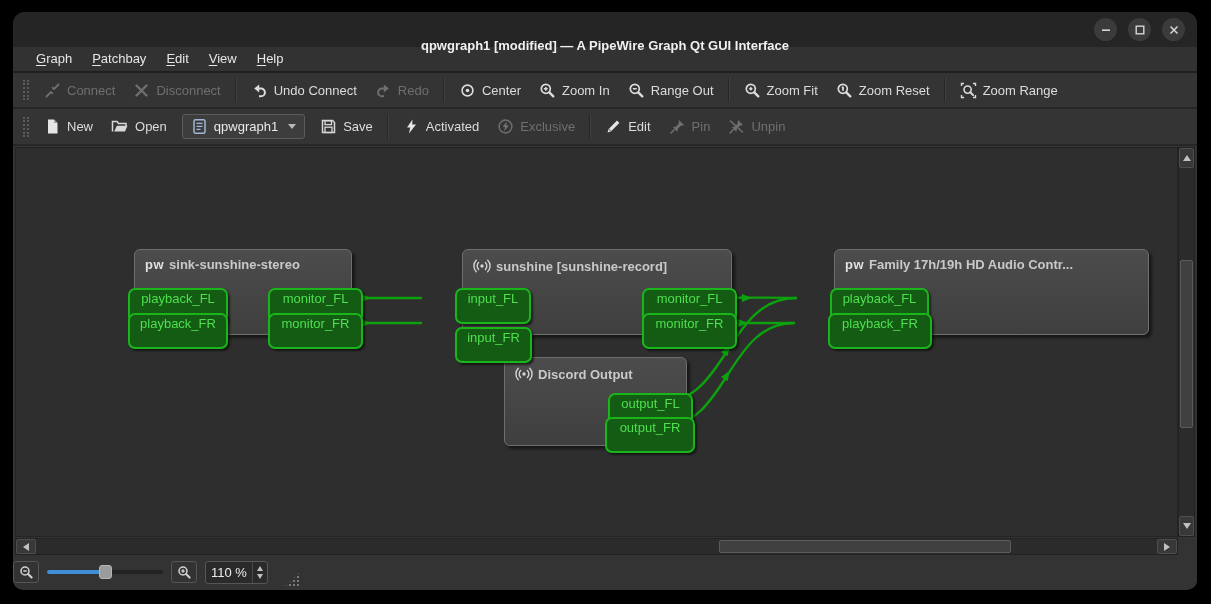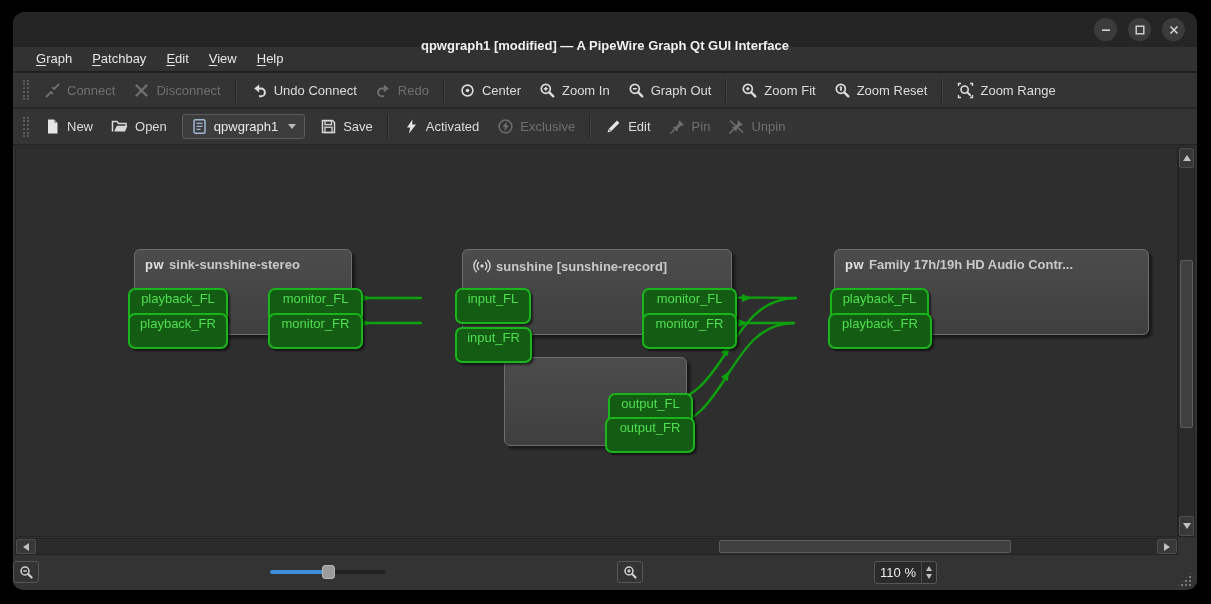--- a/index.html
+++ b/index.html
@@ -68,21 +68,21 @@
             display:flex; align-items:center; justify-content:center; }
   .sb-thumb { position:absolute; background:#404040; border:1px solid #5c5c5c; border-radius:2px; }
   .tri { width:0; height:0; }
   .tri.up    { border-left:4px solid transparent; border-right:4px solid transparent; border-bottom:6px solid #c0c0c0; }
   .tri.down  { border-left:4px solid transparent; border-right:4px solid transparent; border-top:6px solid #c0c0c0; }
   .tri.left  { border-top:4px solid transparent; border-bottom:4px solid transparent; border-right:6px solid #c0c0c0; }
   .tri.right { border-top:4px solid transparent; border-bottom:4px solid transparent; border-left:6px solid #c0c0c0; }
 
   
   .statusbar { position:relative; height:32px; background:#333333;
-               display:flex; align-items:center; justify-content:space-between; gap:8px; padding-right:4px; }
+               display:flex; align-items:center; justify-content:flex-start; gap:8px; padding-right:4px; }
   .sbtn { width:26px; height:22px; border:1px solid #565656; border-radius:3px;
           display:flex; align-items:center; justify-content:center; color:#cfcfcf; }
   .slider { position:relative; width:116px; height:20px; }
   .slider .track { position:absolute; left:0; right:0; top:8px; height:4px; background:#232323; border-radius:2px; }
   .slider .fill  { position:absolute; left:0; top:8px; height:4px; width:56px; background:#3e8ed8; border-radius:2px; }
   .slider .handle{ position:absolute; left:52px; top:3px; width:13px; height:14px;
                    background:#9b9b9b; border:1px solid #b5b5b5; border-radius:3px; }
   .spinbox { display:flex; align-items:center; height:23px; background:#2a2a2a;
              border:1px solid #565656; border-radius:3px; }
   .spinbox .val { min-width:44px; text-align:right; color:#ececec; font-size:13px; padding:0 5px; }
@@ -178,21 +178,21 @@
           <path d="M6.8 4.9 v3.8 M4.9 6.8 h3.8" stroke="currentColor" stroke-width="1.5"></path>
         </svg>
       <span>Zoom In</span>
     </div>
     <div class="tbtn">
       <svg class="ico" width="17" height="17" viewBox="0 0 17 17">
           <circle cx="6.8" cy="6.8" r="4.5" fill="none" stroke="currentColor" stroke-width="1.7"></circle>
           <path d="M10.3 10.3 L14.3 14.3" stroke="currentColor" stroke-width="2.4" stroke-linecap="round"></path>
           <path d="M4.9 6.8 h3.8" stroke="currentColor" stroke-width="1.5"></path>
         </svg>
-      <span>Graph Out</span>
+      <span>Range Out</span>
     </div>
 
     <div class="tb-sep"></div>
 
     <div class="tbtn">
       <svg class="ico" width="17" height="17" viewBox="0 0 17 17">
           <circle cx="6.8" cy="6.8" r="4.5" fill="none" stroke="currentColor" stroke-width="1.7"></circle>
           <path d="M10.3 10.3 L14.3 14.3" stroke="currentColor" stroke-width="2.4" stroke-linecap="round"></path>
           <path d="M6.8 4.8 L8.8 6.8 L6.8 8.8 L4.8 6.8 Z" fill="currentColor"></path>
         </svg>
@@ -347,20 +347,27 @@
       <div class="node" style="left:785px;top:101px;width:315px;height:86px;">
         <div class="node-title">
           <span class="pw-glyph">pw</span>
           <span>Family 17h/19h HD Audio Contr...</span>
         </div>
         <div class="port" style="left:-5px;top:38px;width:99px;">playback_FL</div>
         <div class="port" style="left:-7px;top:63px;width:104px;">playback_FR</div>
       </div>
 
       <div class="node" style="left:455px;top:209px;width:183px;height:89px;">
+        <div class="node-title">
+          <svg class="ico" width="18" height="18" viewBox="0 0 18 18">
+              <circle cx="9" cy="9" r="1.7" fill="#d4d4d4"></circle>
+              <path d="M5.6 5.6 a4.8 4.8 0 0 0 0 6.8 M12.4 5.6 a4.8 4.8 0 0 1 0 6.8 M3.3 3.3 a8 8 0 0 0 0 11.4 M14.7 3.3 a8 8 0 0 1 0 11.4" fill="none" stroke="#d4d4d4" stroke-width="1.4" stroke-linecap="round"></path>
+            </svg>
+          <span>Discord Output</span>
+        </div>
         <div class="port" style="left:103px;top:35px;width:85px;">output_FL</div>
         <div class="port" style="left:100px;top:59px;width:90px;">output_FR</div>
       </div>
     </div>
 
     <div class="vscroll">
       <div class="sb-btn" style="left:0;top:0;width:15px;height:20px;">
           <span class="tri up"></span>
         </div>
       <div class="sb-thumb" style="left:1px;top:112px;width:13px;height:168px;"></div>

